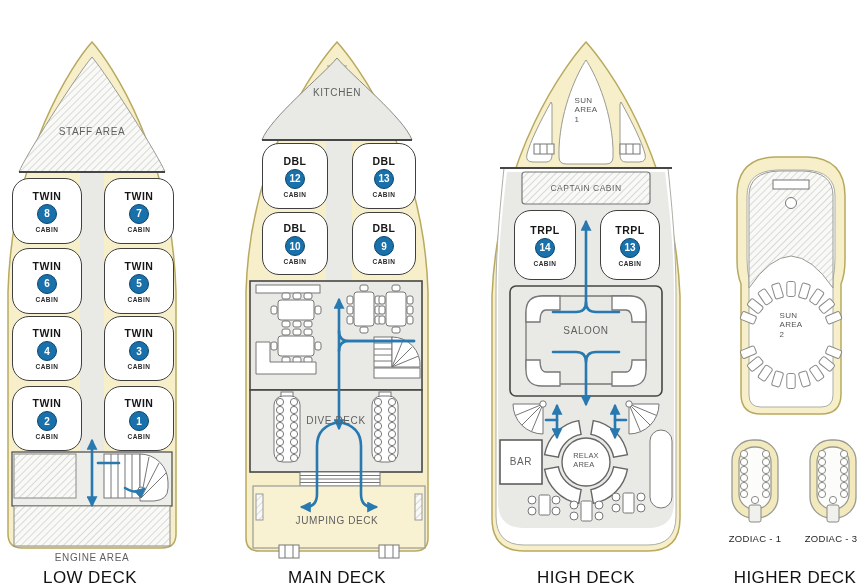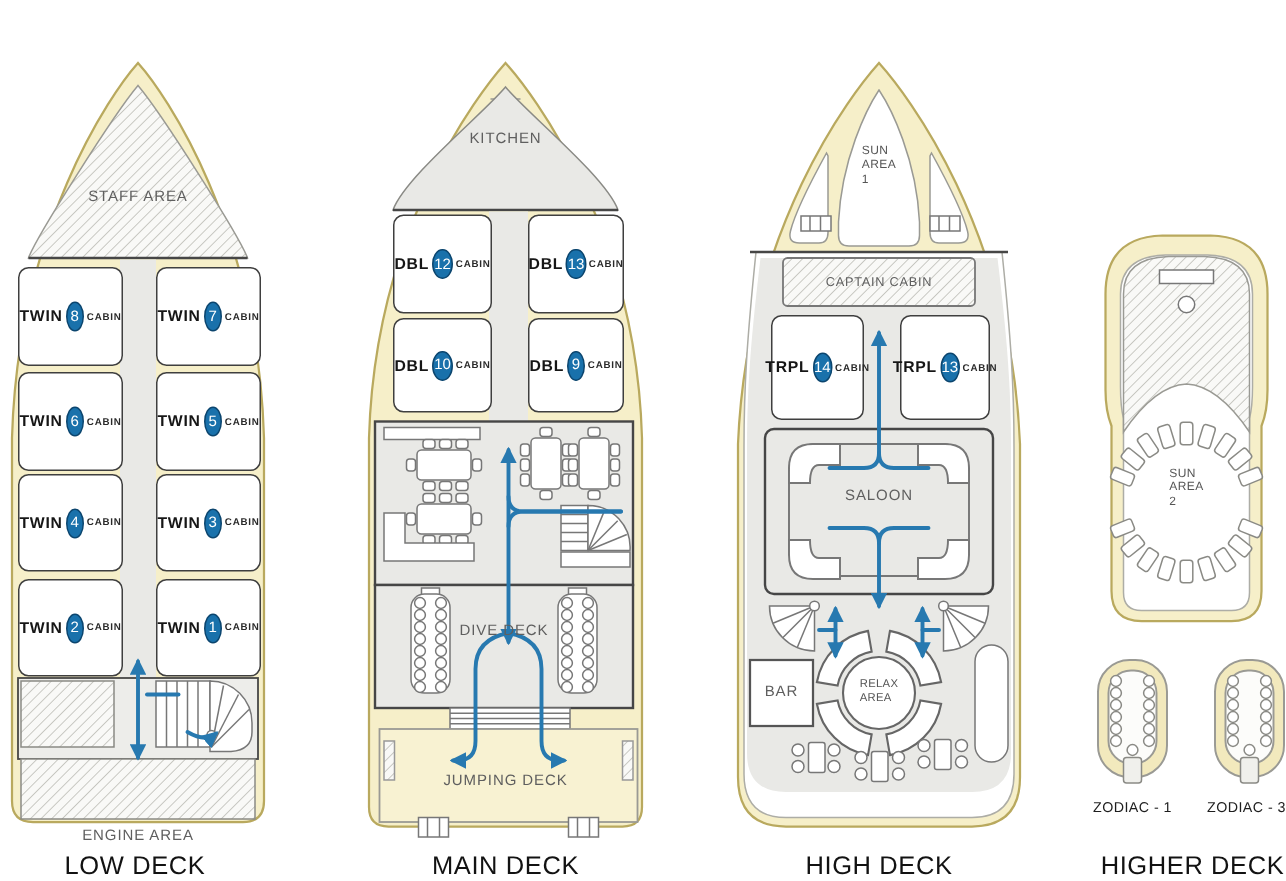--- a/index.html
+++ b/index.html
@@ -7,25 +7,25 @@
          font-family:"Liberation Sans",sans-serif;overflow:hidden}
   svg.layer{position:absolute;left:0;top:0}
   .t{position:absolute;transform:translate(-50%,-50%);font-weight:400;
      white-space:nowrap;text-align:left;line-height:1.18}
   .area{font-size:10px;color:#5f5f5f;letter-spacing:.6px}
   .area-xs{font-size:8.5px;color:#5f5f5f;letter-spacing:.5px}
   .area-sm{font-size:8px;color:#555;letter-spacing:.3px}
   .relax{font-size:7.5px;color:#555;letter-spacing:.2px}
   .deckname{font-size:17px;color:#121212;letter-spacing:.4px}
   .boat{font-size:9.5px;color:#1e1e1e;letter-spacing:.3px}
-  .cabin{position:absolute;background:#fff;border:1.6px solid #3f3f3f;border-radius:7px;
-         display:flex;flex-direction:row;align-items:center;justify-content:center;gap:2px}
+  .cabin{position:absolute;background:#fff;border:1.6px solid #3f3f3f;border-radius:17px;
+         display:flex;flex-direction:column;align-items:center;justify-content:center;gap:2px}
   .cabin .type{font-size:10.5px;font-weight:700;color:#161616;letter-spacing:.5px}
   .cabin .num{width:18px;height:18px;border-radius:50%;background:#1971ab;border:1.5px solid #0b456e;
-              color:#fff;font-size:10px;font-weight:400;display:flex;align-items:center;justify-content:center}
+              color:#fff;font-size:10px;font-weight:700;display:flex;align-items:center;justify-content:center}
   .cabin .sub{font-size:6.5px;font-weight:700;color:#2a2a2a;letter-spacing:.5px}
 </style>
 </head>
 <body>
 
 <div class="stage">
 
 <svg class="layer" width="857" height="587" viewBox="0 0 857 587">
   <defs>
     <pattern id="hatch" patternUnits="userSpaceOnUse" width="5" height="5" patternTransform="rotate(45)">

